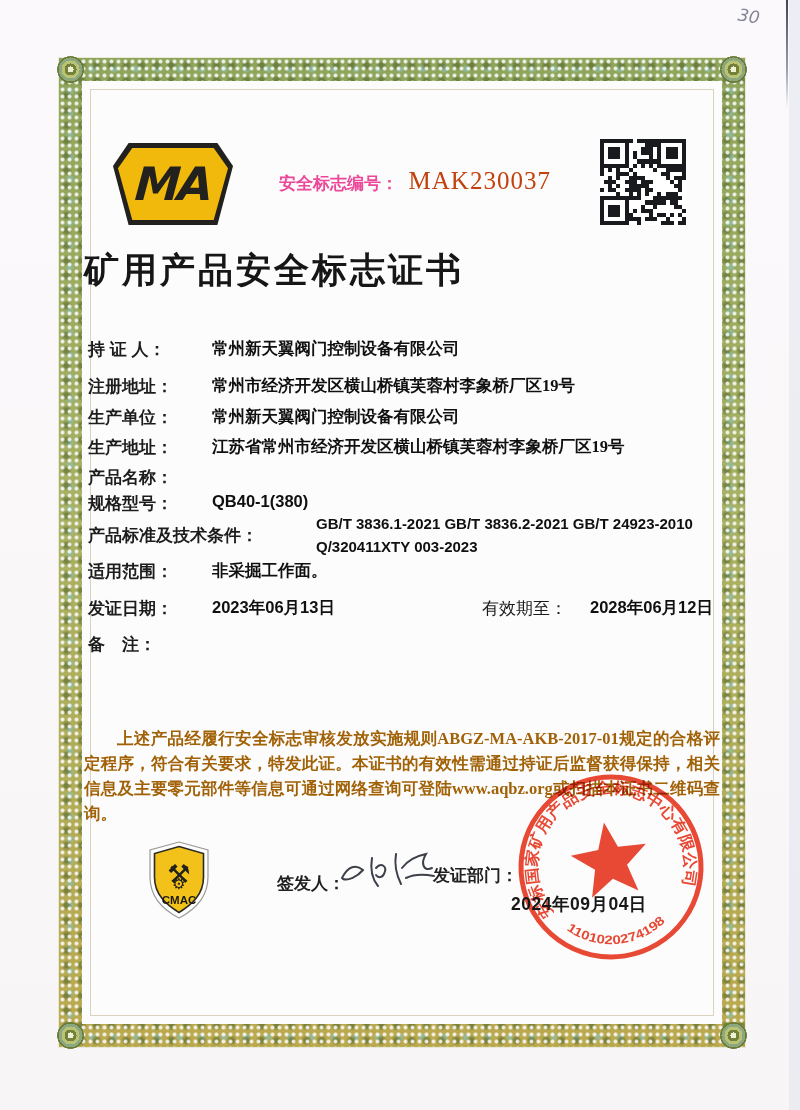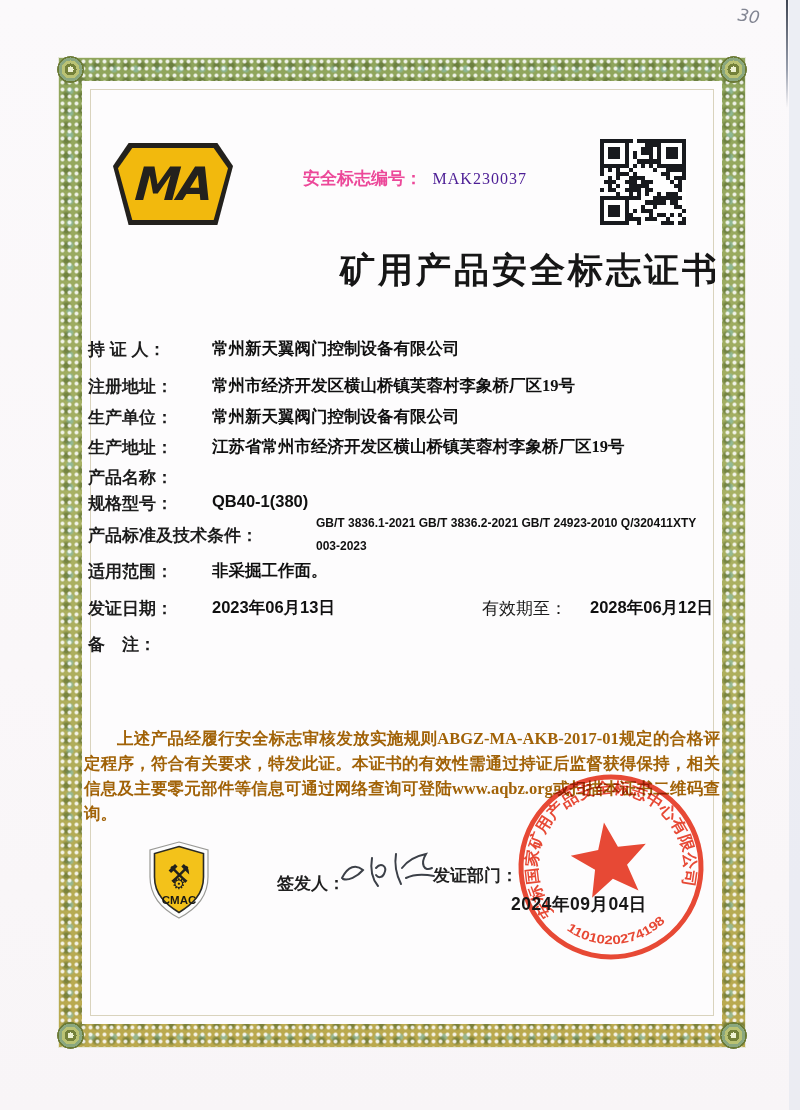--- a/index.html
+++ b/index.html
@@ -42,40 +42,40 @@
     display:flex;align-items:center;justify-content:center;}
   .ma-inner{width:110px;height:72px;background:#f2b90d;
     clip-path:polygon(13% 0%,87% 0%,100% 28%,87% 100%,13% 100%,0% 28%);
     display:flex;align-items:center;justify-content:center;}
   .ma-text{font-family:"DejaVu Sans",sans-serif;font-weight:900;font-style:italic;
     font-size:46px;letter-spacing:-3px;color:#23211d;transform:skewX(-4deg);line-height:1;}
 
   
   .cert-no{position:absolute;left:240px;top:167px;width:350px;text-align:center;white-space:nowrap;}
   .cert-no .lab{font-weight:bold;font-size:17px;color:#ec4899;}
-  .cert-no .val{font-family:"Liberation Serif",serif;font-size:16px;color:#4c1d95;letter-spacing:1px;margin-left:6px;margin-top:22px;}
+  .cert-no .val{font-family:"Liberation Serif",serif;font-size:25px;color:#c2410c;letter-spacing:1px;margin-left:6px;margin-top:22px;}
 
   
   .qr{position:absolute;left:600px;top:139px;width:86px;height:86px;background:#fff;
     display:grid;grid-template-columns:repeat(21,1fr);grid-template-rows:repeat(21,1fr);}
   .qr .m{background:transparent}.qr .m.d{background:#181a1e}
 
-  .title{position:absolute;left:84px;top:247px;width:636px;text-align:right;
+  .title{position:absolute;left:84px;top:247px;width:636px;text-align:left;
     font-size:35px;font-weight:900;letter-spacing:3px;color:#161616;}
 
   
   .row{position:absolute;left:88px;width:636px;display:flex;align-items:flex-start;}
   .row .lab{font-weight:bold;font-size:17px;width:124px;flex:none;color:#1c1c1c;white-space:nowrap;}
   .row .val{font-size:16.5px;font-weight:bold;color:#101010;}
   .val-kai{font-family:"Liberation Serif",serif;font-size:17.5px;}
   .r0{top:338px}.r1{top:375px}.r2{top:406px}.r3{top:436px}.r4{top:466px}
   .r5{top:492px}
   .r6{top:512px;align-items:center;}
   .r6 .lab{width:228px;}
-  .r6 .val{width:402px;line-height:23px;font-size:12px;}
+  .r6 .val{width:402px;line-height:23px;font-size:15px;}
   .r7{top:560px}
   .r8{top:597px}
   .r8 .val{width:186px;flex:none;}
   .r8 .lab2{font-weight:normal;font-size:17px;width:108px;flex:none;margin-left:84px;white-space:nowrap;color:#1c1c1c;}
   .r9{top:633px}
 
   .decl{position:absolute;left:84px;top:726px;width:636px;
     font-family:"Liberation Serif",serif;font-weight:bold;font-size:16.5px;
     line-height:1.52;text-align:justify;text-indent:2em;color:#a16207;}
 

